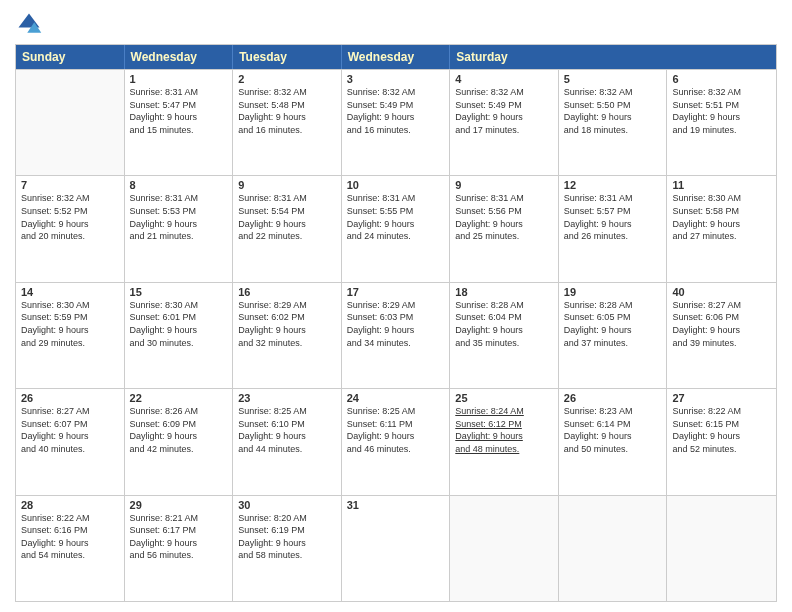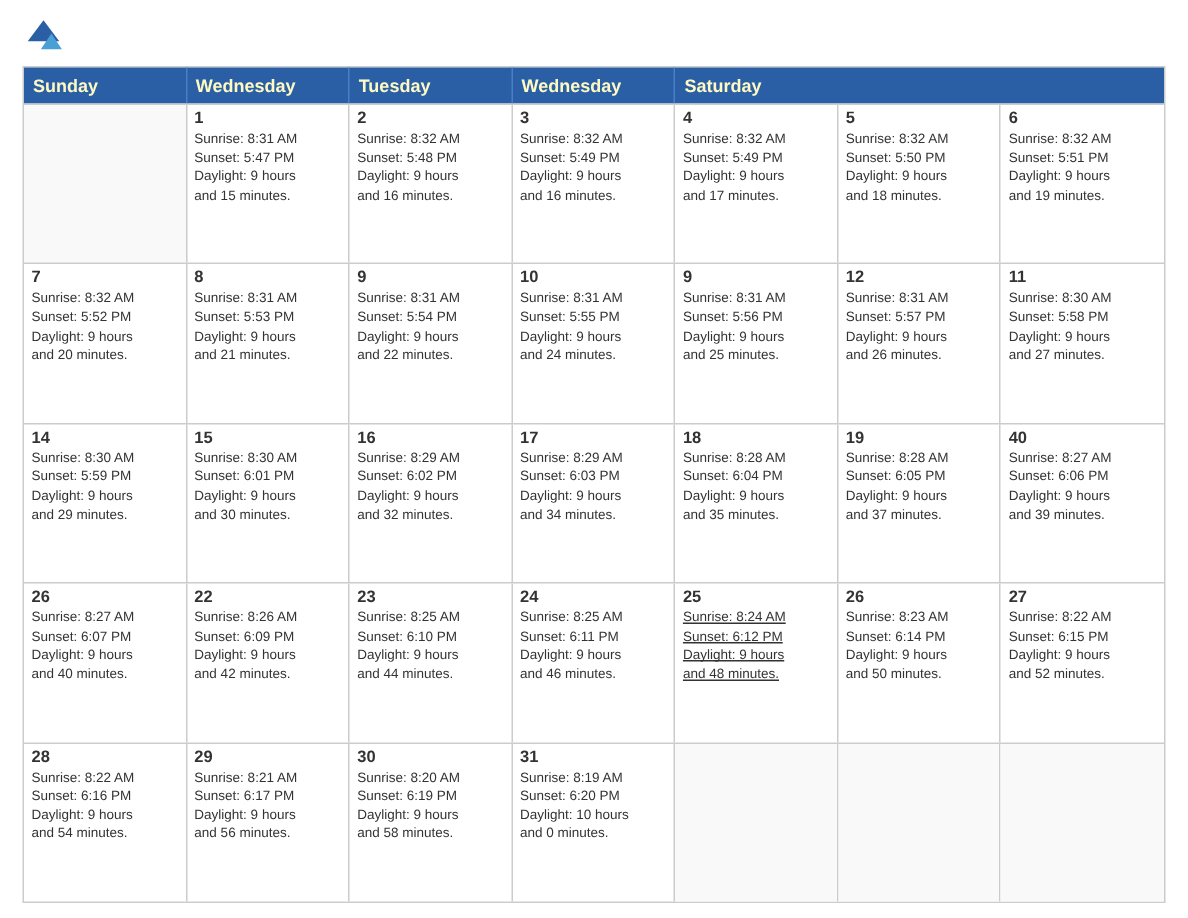--- a/index.html
+++ b/index.html
@@ -354,24 +354,20 @@
           </div>
           <div class="cal-cell">
             <span class="day-num">30</span>
             <div class="cell-text" style="white-space: pre-line;">Sunrise: 8:20 AM
 Sunset: 6:19 PM
 Daylight: 9 hours
 and 58 minutes.</div>
           </div>
           <div class="cal-cell">
             <span class="day-num">31</span>
-            <div class="cell-text" style="white-space: pre-line;">Sunrise: 8:19 AM
-Sunset: 6:20 PM
-Daylight: 10 hours
-and 0 minutes.</div>
           </div>
           <div class="cal-cell empty-cell"></div>
           <div class="cal-cell empty-cell"></div>
           <div class="cal-cell empty-cell"></div>
         </div>
       </div>
   </div>
 </div>
 
 </body></html>

